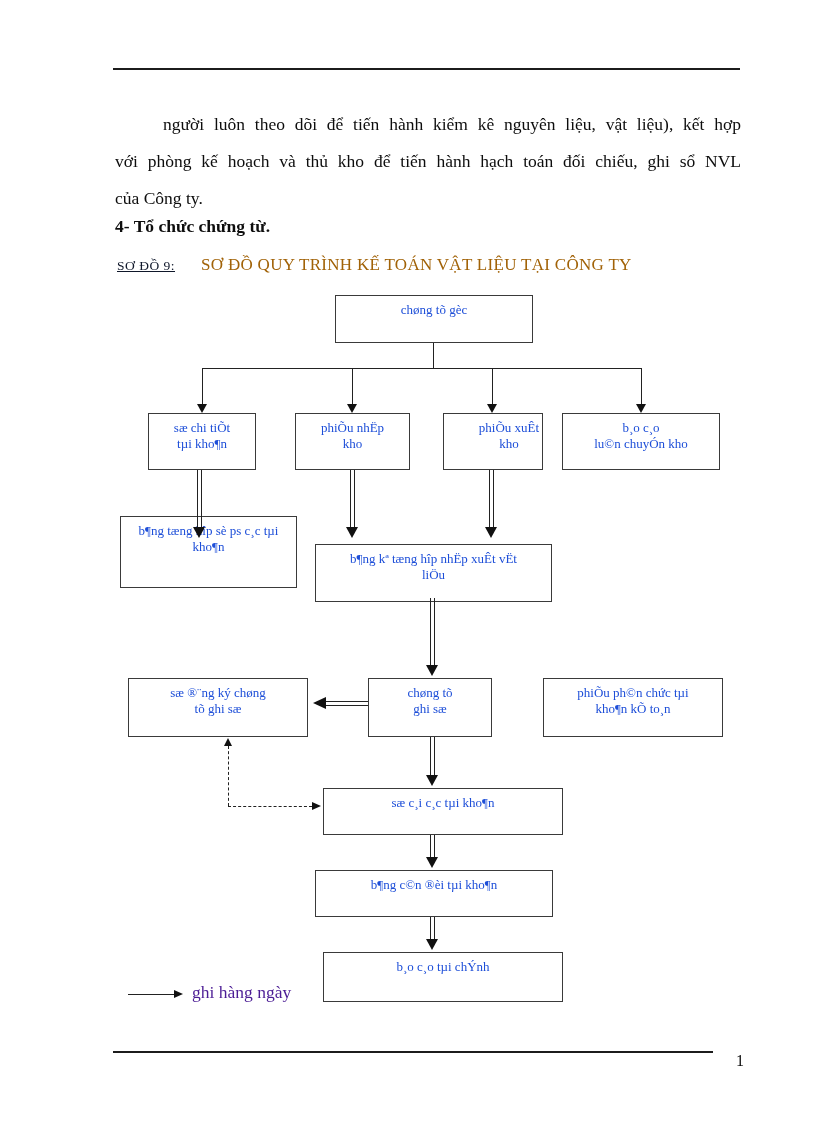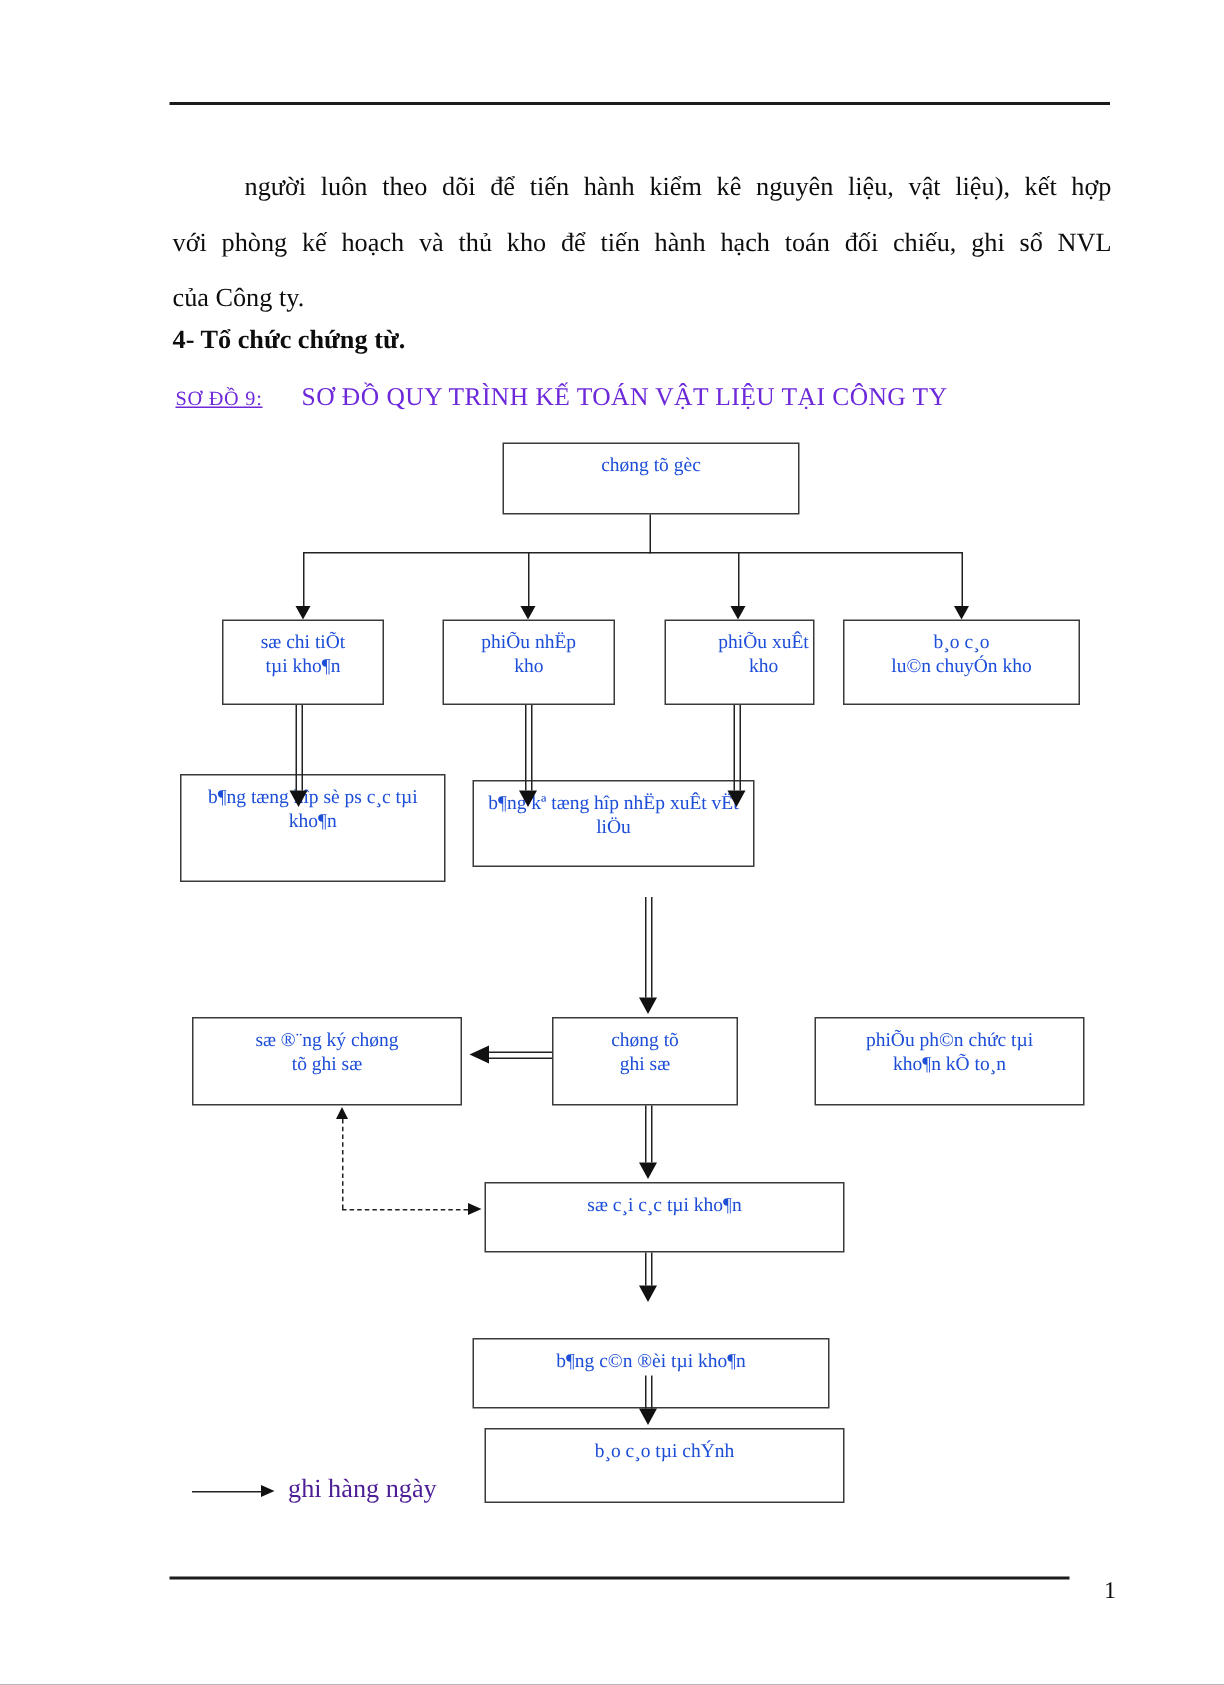--- a/index.html
+++ b/index.html
@@ -13,23 +13,23 @@
     position:absolute; left:115px; width:626px; font-size:17.5px; line-height:24px;
     text-align:justify; text-align-last:justify; white-space:normal; color:#0d0d0d;
   }
   .para-last { text-align:left; text-align-last:left; }
   .indent { text-indent:48px; }
   .heading {
     position:absolute; left:115px; top:216px; font-size:17.5px; font-weight:bold; color:#0d0d0d;
   }
   .caption { position:absolute; left:117px; top:255px; }
   .caption-label {
-    font-size:13.5px; text-decoration:underline; letter-spacing:0.5px; color:#6d28d9;
+    font-size:13.5px; text-decoration:underline; letter-spacing:0.5px; color:#0f172a;
   }
-  .caption-title { font-size:17px; margin-left:26px; letter-spacing:0.3px; color:#6d28d9; }
+  .caption-title { font-size:17px; margin-left:26px; letter-spacing:0.3px; color:#a16207; }
   .box {
     position:absolute; border:1px solid #3a3a3a; background:#fff;
     font-size:13px; line-height:16px; text-align:center; padding-top:6px;
     box-sizing:border-box; color:#1d4ed8;
   }
   .box span { white-space:pre-line; }
   .vline { position:absolute; width:1.4px; background:#222; }
   .hline { position:absolute; height:1.4px; background:#222; }
   .vdash { position:absolute; width:0; border-left:1.4px dashed #222; }
   .hdash { position:absolute; height:0; border-top:1.4px dashed #222; }
@@ -81,32 +81,32 @@
 tµi kho¶n</span></div>
   <div class="box" style="left:295px; top:413px; width:115px; height:57px;"><span>phiÕu nhËp
 kho</span></div>
   <div class="box" style="left:443px; top:413px; width:100px; height:57px;padding-left:32px;"><span>phiÕu xuÊt
 kho</span></div>
   <div class="box" style="left:562px; top:413px; width:158px; height:57px;"><span>b¸o c¸o
 lu©n chuyÓn kho</span></div>
 
   <div class="box" style="left:120px; top:516px; width:177px; height:72px;"><span>b¶ng tæng hîp sè ps c¸c tµi
 kho¶n</span></div>
-  <div class="box" style="left:315px; top:520px; width:188px; height:58px;"><span>b¶ng kª tæng hîp nhËp xuÊt vËt
+  <div class="box" style="left:315px; top:544px; width:237px; height:58px;"><span>b¶ng kª tæng hîp nhËp xuÊt vËt
 liÖu</span></div>
 
   <div class="box" style="left:128px; top:678px; width:180px; height:59px;"><span>sæ ®¨ng ký chøng
 tõ ghi sæ</span></div>
   <div class="box" style="left:368px; top:678px; width:124px; height:59px;"><span>chøng tõ
 ghi sæ</span></div>
   <div class="box" style="left:543px; top:678px; width:180px; height:59px;"><span>phiÕu ph©n chức tµi
 kho¶n kÕ to¸n</span></div>
 
   <div class="box" style="left:323px; top:788px; width:240px; height:47px;"><span>sæ c¸i c¸c tµi kho¶n</span></div>
-  <div class="box" style="left:315px; top:870px; width:238px; height:47px;margin-top:22px;"><span>b¶ng c©n ®èi tµi kho¶n</span></div>
+  <div class="box" style="left:315px; top:870px; width:238px; height:47px;"><span>b¶ng c©n ®èi tµi kho¶n</span></div>
   <div class="box" style="left:323px; top:952px; width:240px; height:50px;"><span>b¸o c¸o tµi chÝnh</span></div>
 
   <div class="vline" style="left:433px; top:343px; height:26px;"></div>
   <div class="hline" style="left:202px; top:368px; width:440px;"></div>
 
   <div class="vline" style="left:202px; top:368px; height:36px;"></div>
   <div class="ah-down-sm" style="left:197px; top:404px;"></div>
   <div class="vline" style="left:352px; top:368px; height:36px;"></div>
   <div class="ah-down-sm" style="left:347px; top:404px;"></div>
   <div class="vline" style="left:492px; top:368px; height:36px;"></div>

